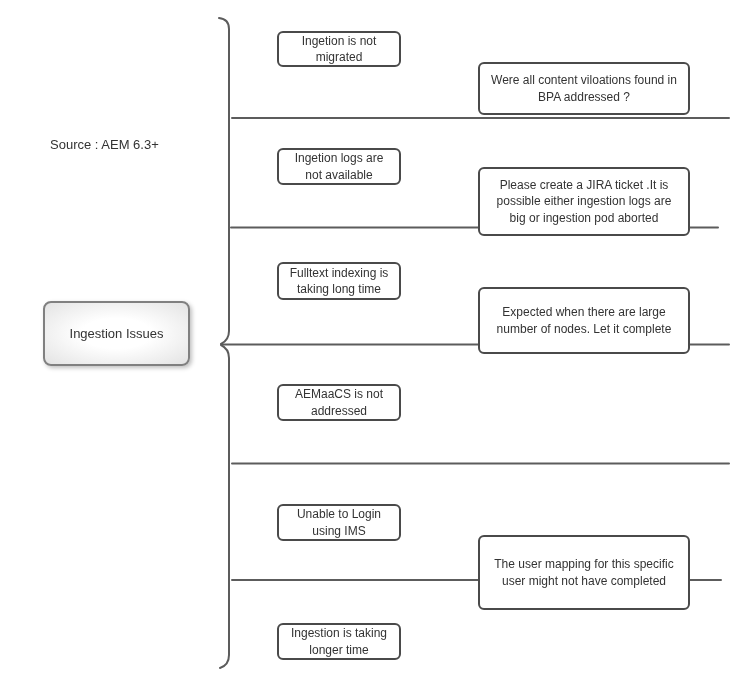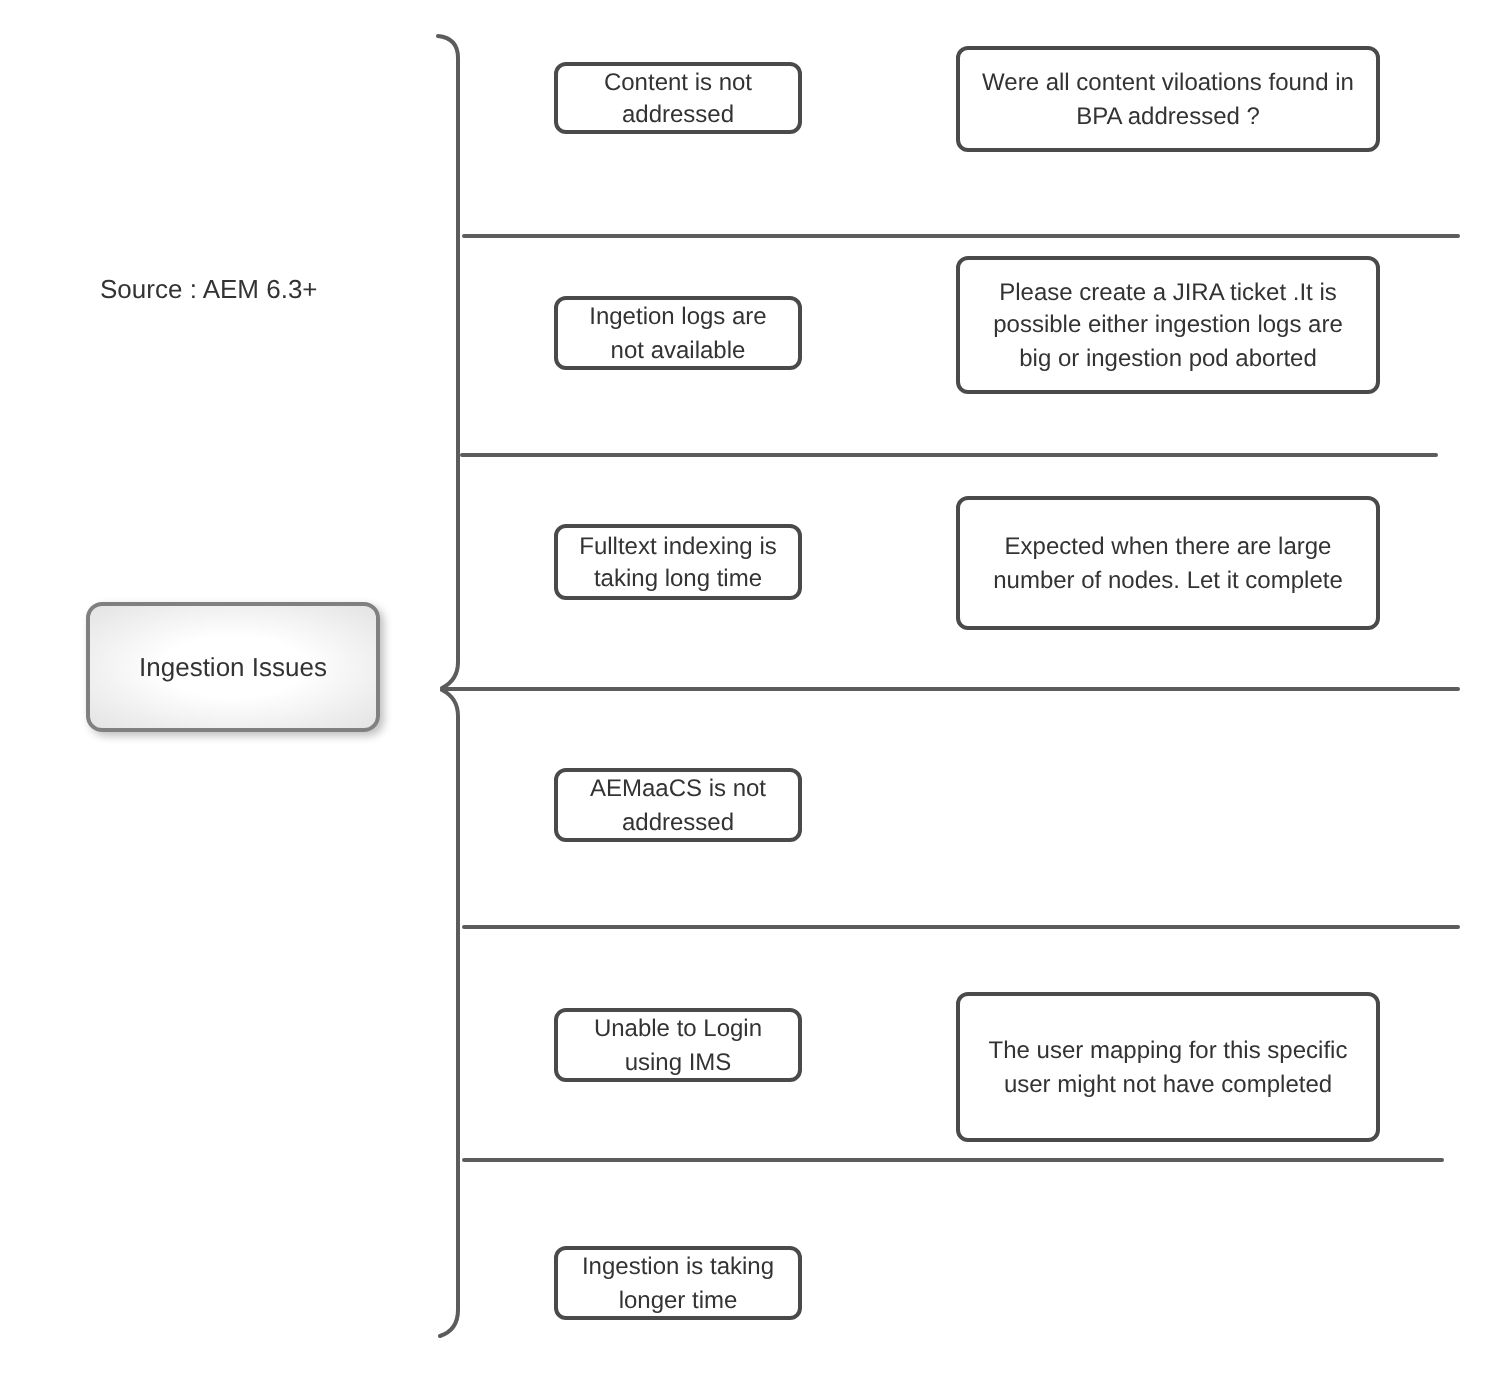--- a/index.html
+++ b/index.html
@@ -60,21 +60,21 @@
     display: flex;
     align-items: center;
     justify-content: center;
     text-align: center;
     font-size: 12px;
     line-height: 1.35;
     color: #333333;
     padding: 3px 7px;
   }
   .problem { left: 277px; width: 124px; }
-  .answer  { left: 478px; width: 212px; }
+  .answer  { left: 478px; width: 212px; margin-top: 39px; }
 
   .p-0 { top: 31px;  height: 36px; }
   .p-1 { top: 148px; height: 37px; }
   .p-2 { top: 262px; height: 38px; }
   .p-3 { top: 384px; height: 37px; }
   .p-4 { top: 504px; height: 37px; }
   .p-5 { top: 623px; height: 37px; }
 
   .a-0 { top: 23px;  height: 53px; }
   .a-1 { top: 128px; height: 69px; }
@@ -102,21 +102,21 @@
       <path d="M 221 345 Q 229 349 229 358 L 229 655 Q 229 665 220 668"></path>
       <path d="M 232 118 L 729 118"></path>
       <path d="M 231 227.5 L 718 227.5"></path>
       <path d="M 222 344.5 L 729 344.5"></path>
       <path d="M 232 463.5 L 729 463.5"></path>
       <path d="M 232 580 L 721 580"></path>
     </g>
   </svg>
 
   <div class="node problem p-0">
-    <span>Content is not addressed</span>
+    <span>Ingetion is not migrated</span>
   </div>
   <div class="node answer a-0">
     <span>Were all content viloations found in BPA addressed ?</span>
   </div>
 
   <div class="node problem p-1">
     <span>Ingetion logs are not available</span>
   </div>
   <div class="node answer a-1">
     <span>Please create a JIRA ticket .It is possible either ingestion logs are big or ingestion pod aborted</span>

